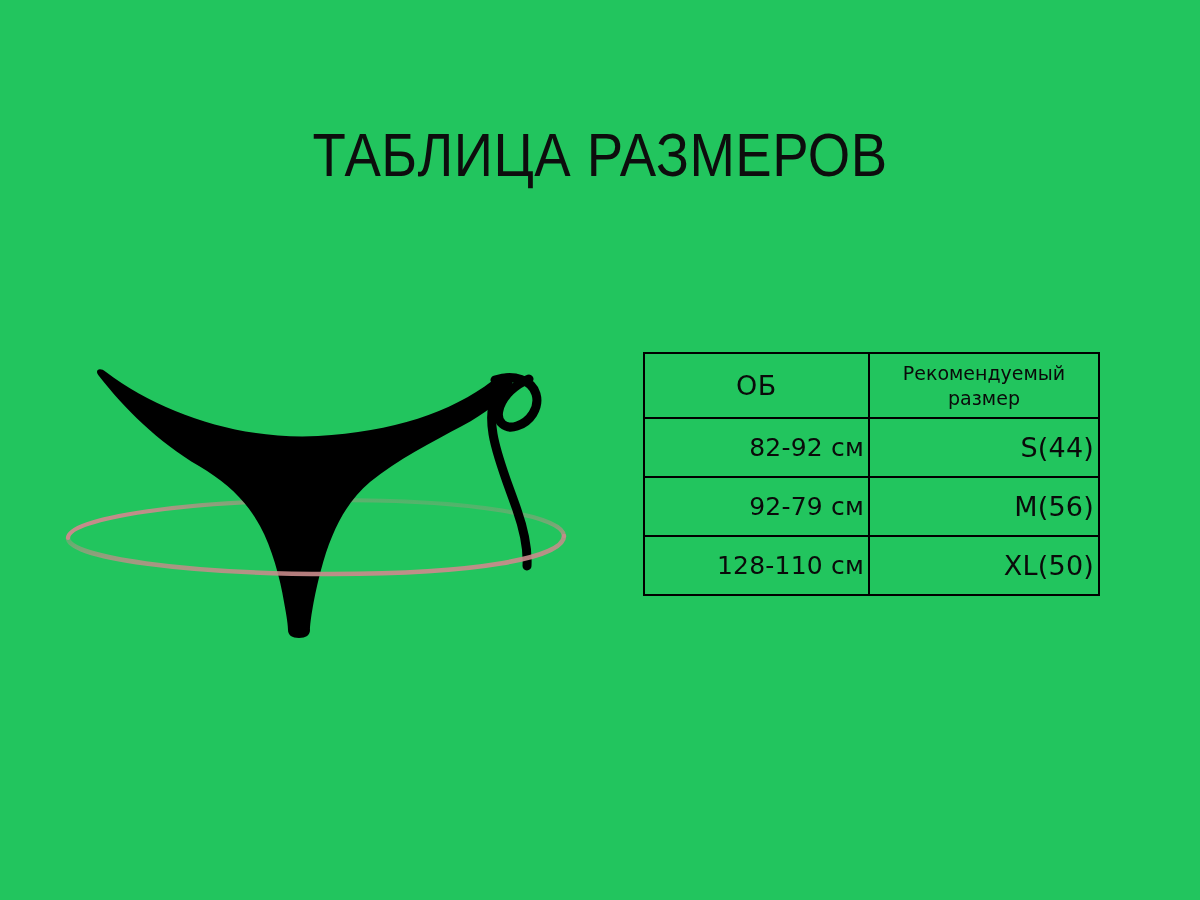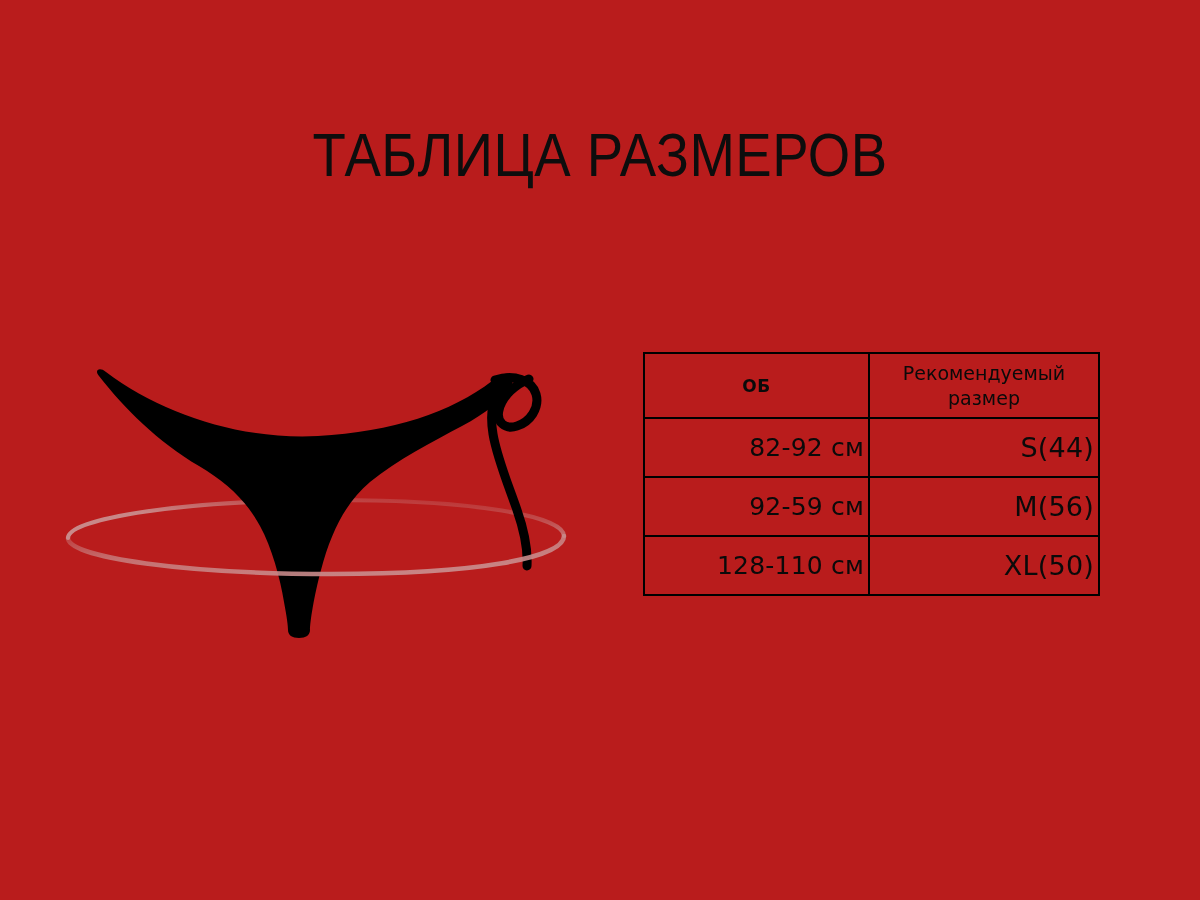--- a/index.html
+++ b/index.html
@@ -12,21 +12,21 @@
     height: 900px;
     position: relative;
     overflow: hidden;
     font-family: "Liberation Sans", sans-serif;
     color: #000000;
   }
 
   .page {
     position: absolute;
     inset: 0;
-    background: #b91c1c;
+    background: #22c55e;
   }
 
   
   .title {
     position: absolute;
     left: 0;
     top: 118px;
     width: 1200px;
     text-align: center;
     font-family: "Liberation Sans", sans-serif;
@@ -73,22 +73,22 @@
     padding: 0 4px;
     font-family: "DejaVu Sans", sans-serif;
     color: #0a0a0a;
   }
   col.col-ob { width: 225px; }
   col.col-size { width: 230px; }
 
   tr.header-row td { height: 63px; }
 
   td.head-ob {
-    font-size: 17px;
-    font-weight: 700;
+    font-size: 27px;
+    font-weight: 400;
     letter-spacing: 0.5px;
   }
   td.head-size {
     font-size: 19px;
     font-weight: 400;
     line-height: 25px;
     margin-top: 24px;
   }
   td.head-size .l1 { display: block; }
   td.head-size .l2 { display: block; }
@@ -189,21 +189,21 @@
             <span class="l2">размер</span>
           </td>
         </tr>
 
         <tr class="data-row">
           <td class="cell-ob">82-92 см</td>
           <td class="cell-size">S(44)</td>
         </tr>
 
         <tr class="data-row">
-          <td class="cell-ob">92-59 см</td>
+          <td class="cell-ob">92-79 см</td>
           <td class="cell-size">M(56)</td>
         </tr>
 
 
         <tr class="data-row">
           <td class="cell-ob">128-110 см</td>
           <td class="cell-size">XL(50)</td>
         </tr>
       </tbody>
     </table>

